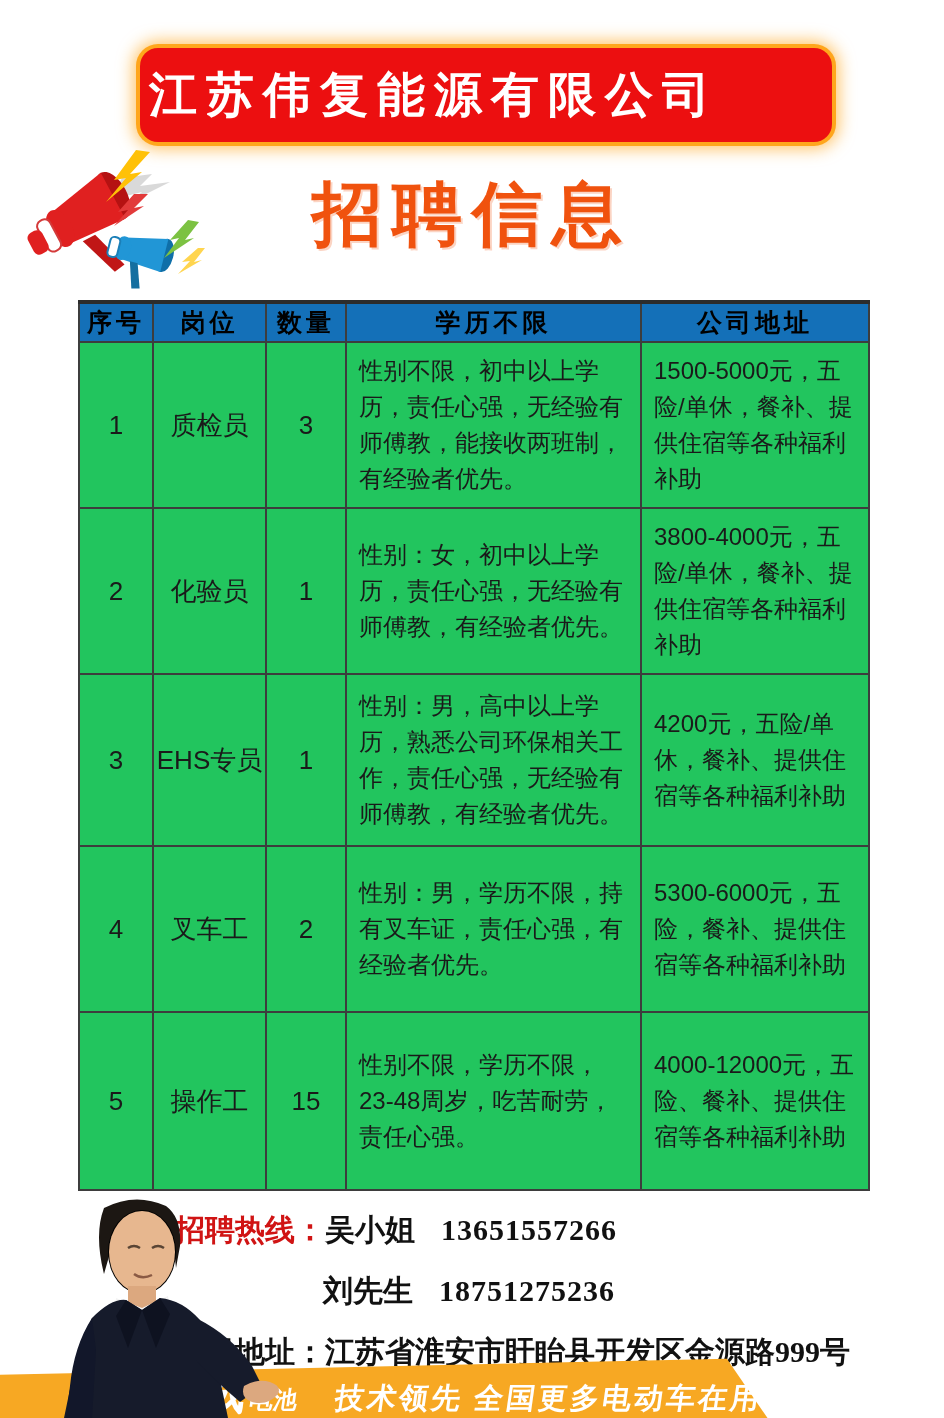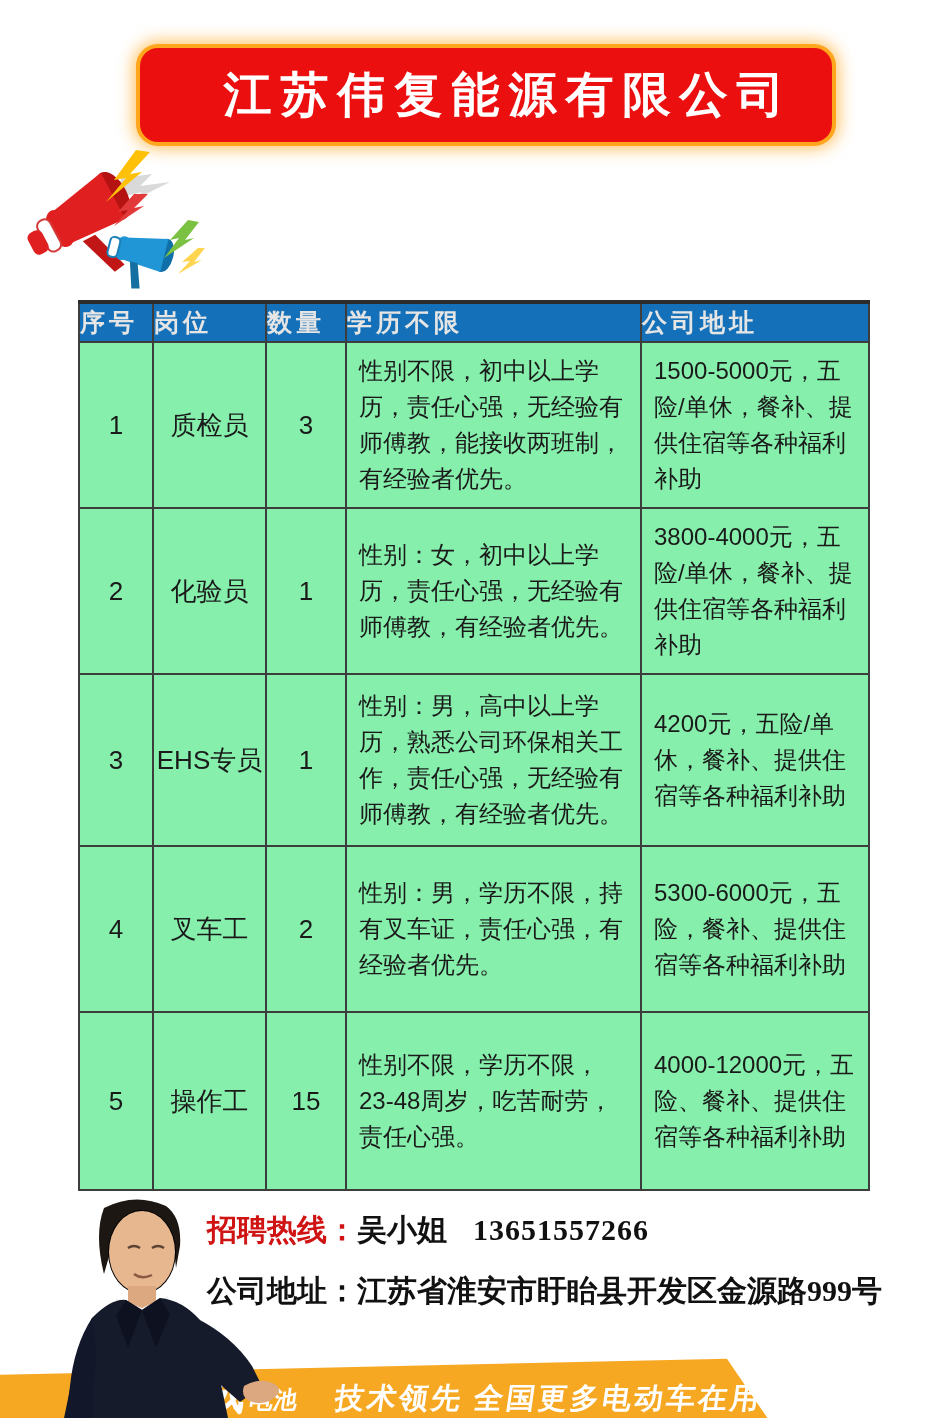--- a/index.html
+++ b/index.html
@@ -7,21 +7,21 @@
   .page {
     position:relative; width:944px; height:1418px; margin:0 auto;
     background:#ffffff; overflow:hidden;
   }
 
   
   .company-banner {
     position:absolute; left:140px; top:48px; width:692px; height:94px;
     background:#ec0f10; border-radius:18px;
     box-shadow:0 0 0 4px #ffa61c, 0 0 16px 7px rgba(255,166,28,.65);
-    display:flex; align-items:center; justify-content:center;padding-left:36px;
+    display:flex; align-items:center; justify-content:flex-start;
   }
   .company-banner span {
     color:#ffffff; font-family:"Liberation Serif","DejaVu Serif",serif;
     font-weight:700; font-size:48px; letter-spacing:9px; white-space:nowrap;
     text-indent:9px;
   }
 
   
   .poster-title {
     position:absolute; left:0; top:168px; width:944px; text-align:center;
@@ -39,44 +39,44 @@
     border-collapse:collapse; table-layout:fixed;
     border:2px solid #3d3d3d; border-top:4px solid #2c2c2c;
     color:#1a1a1a;
   }
   table.jobs col.c-no   { width:74px; }
   table.jobs col.c-pos  { width:113px; }
   table.jobs col.c-cnt  { width:80px; }
   table.jobs col.c-req  { width:295px; }
   table.jobs col.c-sal  { width:228px; }
   table.jobs th {
-    background:#1470b8; color:#e5e5e5;
+    background:#1470b8; color:#000000;
     font-family:"Liberation Serif","DejaVu Serif",serif;
     font-weight:700; font-size:25px; letter-spacing:4px;
-    height:40px; border:2px solid #3d3d3d; text-align:left;
+    height:40px; border:2px solid #3d3d3d; text-align:center;
   }
   table.jobs td {
     border:2px solid #3d3d3d; font-size:24px; line-height:1.5;
-    vertical-align:middle; background:#86efac;
+    vertical-align:middle; background:#22c55e;
   }
   table.jobs td.center { text-align:center; font-size:26px; }
   table.jobs td.text   { text-align:left; padding:10px 12px; }
   table.jobs tbody tr:nth-child(1) { height:160px; }
   table.jobs tbody tr:nth-child(2) { height:166px; }
   table.jobs tbody tr:nth-child(3) { height:172px; }
   table.jobs tbody tr:nth-child(4) { height:166px; }
   table.jobs tbody tr:nth-child(5) { height:178px; }
 
   
   .contact {
     position:absolute; left:175px; top:1210px; width:700px;
     font-family:"Liberation Serif","DejaVu Serif",serif;
     font-weight:700; font-size:30px; color:#111111;
   }
-  .contact .line { margin-bottom:20px; white-space:nowrap;margin-left:32px; }
+  .contact .line { margin-bottom:20px; white-space:nowrap; }
   .contact .hot-label { color:#d01414; }
   .contact .indent { padding-left:148px; }
   .contact .phone { font-family:"Liberation Serif","DejaVu Serif",serif; letter-spacing:1px; }
   .contact .name { margin-right:26px; }
 
   
   .footer-banner {
     position:absolute; left:0; top:1338px; width:944px; height:80px;
     background:#f7a823;
     clip-path:polygon(0 46%, 77% 26%, 81.3% 100%, 0 100%);
@@ -124,20 +124,21 @@
       <ellipse cx="120" cy="117" rx="8" ry="12" fill="#2196d6"></ellipse>
       <rect x="106" y="108" width="10" height="20" rx="4" fill="#ffffff" stroke="#1b7fb8" stroke-width="2"></rect>
       <path d="M130 128 L138 154 L146 152 L138 128 Z" fill="#156fa0"></path>
     </g>
 
     <polygon points="186,84 168,104 177,102 162,122 192,102 183,104 197,86" fill="#7cc242"></polygon>
 
     <polygon points="196,112 180,126 188,125 176,138 200,124 192,126 203,112" fill="#ffd54f"></polygon>
   </svg>
 
+  <div class="poster-title">招聘信息</div>
 
   <table class="jobs">
     <colgroup>
       <col class="c-no">
         <col class="c-pos">
         <col class="c-cnt">
         <col class="c-req">
         <col class="c-sal">
     </colgroup>
     <thead>
@@ -185,20 +186,23 @@
         <td class="text">性别不限，学历不限，23-48周岁，吃苦耐劳，责任心强。</td>
         <td class="text">4000-12000元，五险、餐补、提供住宿等各种福利补助</td>
       </tr>
     </tbody>
   </table>
 
   <div class="contact">
     <div class="line">
       <span class="hot-label">招聘热线：</span><span class="name">吴小姐</span><span class="phone">13651557266</span>
     </div>
+    <div class="line indent">
+      <span class="name">刘先生</span><span class="phone">18751275236</span>
+    </div>
     <div class="line">
       <span>公司地址：</span><span>江苏省淮安市盱眙县开发区金源路999号</span>
     </div>
   </div>
 
   <div class="footer-banner"></div>
   <div class="footer-text">
     <span class="brand-big">超威</span>
     <span class="brand-small">电池</span>
     <span class="slogan">技术领先 全国更多电动车在用</span>

